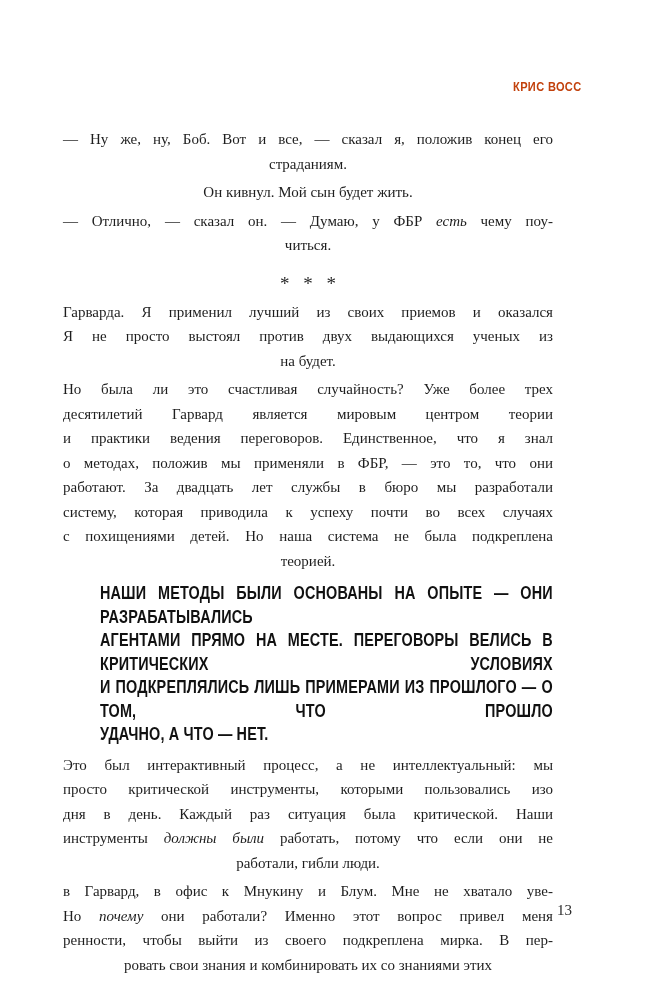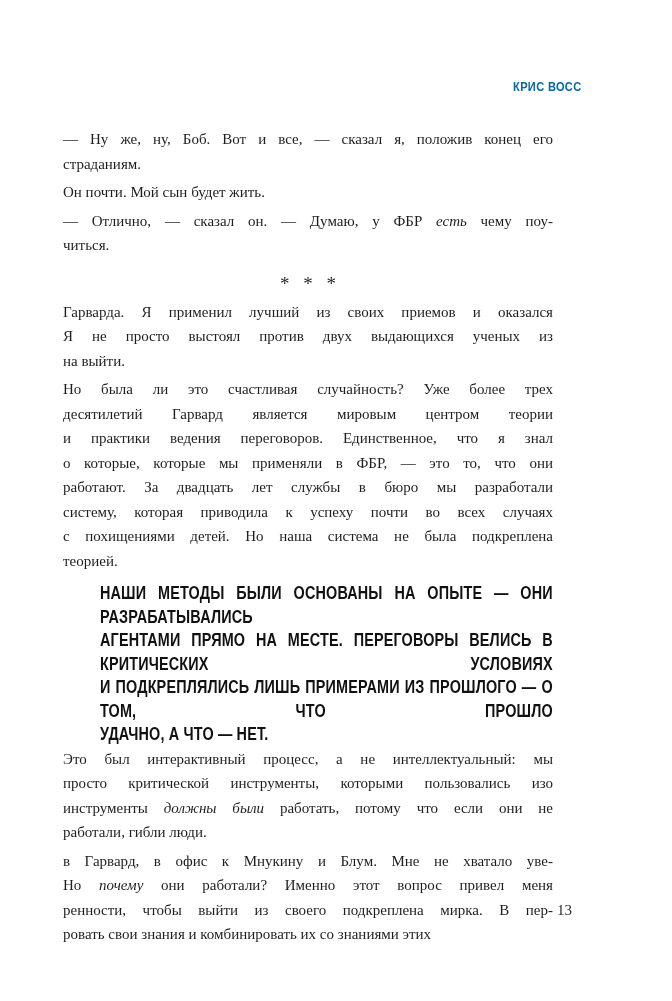--- a/index.html
+++ b/index.html
@@ -17,21 +17,21 @@
     color: #1e1e1e;
   }
   .running-head {
     position: absolute;
     top: 79px;
     right: 90px;
     font-family: "Liberation Sans", sans-serif;
     font-weight: 700;
     font-size: 13px;
     letter-spacing: 0.4px;
-    color: #0369a1;
+    color: #c2410c;
     white-space: nowrap;
   }
   .running-head .squeeze {
     display: inline-block;
     transform: scaleX(0.85);
     transform-origin: right center;
   }
   .text-column {
     position: absolute;
     left: 63px;
@@ -39,36 +39,36 @@
     width: 490px;
   }
   .block {
     margin: 0 0 4px 0;
   }
   .block.body {
     font-size: 15px;
     line-height: 24.5px;
   }
   .block.body .line {
-    text-align: left;
+    text-align: center;
   }
   .block.body .line.fill {
     text-align: justify;
     text-align-last: justify;
   }
   .block.separator {
     margin: 13px 0 4px 0;
     font-size: 19px;
     line-height: 25px;
     text-align: center;
     word-spacing: 9px;
     color: #2a2a2a;
   }
   .block.callout {
-    margin: 9px 0 0 37px;
+    margin: 9px 0 6px 37px;
     width: 453px;
     overflow: visible;
   }
   .callout-inner {
     width: 566px;
     transform: scaleX(0.8);
     transform-origin: left top;
     font-family: "Liberation Sans", sans-serif;
     font-weight: 700;
     font-size: 18px;
@@ -101,55 +101,56 @@
   <div class="running-head">
     <span class="squeeze">КРИС ВОСС</span>
   </div>
 
   <div class="text-column" id="text-column">
       <div class="block body">
         <div class="line fill"><span>— Ну же, ну, Боб. Вот и все, — сказал я, положив конец его</span></div>
         <div class="line"><span>страданиям.</span></div>
       </div>
       <div class="block body">
-        <div class="line"><span>Он почти. Мой сын будет жить.</span></div>
+        <div class="line"><span>Он кивнул. Мой сын будет жить.</span></div>
       </div>
       <div class="block body">
         <div class="line fill"><span>— Отлично, — сказал он. — Думаю, у ФБР </span><em>есть</em><span> чему поу-</span></div>
         <div class="line"><span>читься.</span></div>
       </div>
       <div class="block separator">
         <div class="line"><span>* * *</span></div>
       </div>
       <div class="block body">
         <div class="line fill"><span>Гарварда. Я применил лучший из своих приемов и оказался</span></div>
         <div class="line fill"><span>Я не просто выстоял против двух выдающихся ученых из</span></div>
-        <div class="line"><span>на выйти.</span></div>
+        <div class="line"><span>на будет.</span></div>
       </div>
       <div class="block body">
         <div class="line fill"><span>Но была ли это счастливая случайность? Уже более трех</span></div>
         <div class="line fill"><span>десятилетий Гарвард является мировым центром теории</span></div>
         <div class="line fill"><span>и практики ведения переговоров. Единственное, что я знал</span></div>
-        <div class="line fill"><span>о которые, которые мы применяли в ФБР, — это то, что они</span></div>
+        <div class="line fill"><span>о методах, положив мы применяли в ФБР, — это то, что они</span></div>
         <div class="line fill"><span>работают. За двадцать лет службы в бюро мы разработали</span></div>
         <div class="line fill"><span>систему, которая приводила к успеху почти во всех случаях</span></div>
         <div class="line fill"><span>с похищениями детей. Но наша система не была подкреплена</span></div>
         <div class="line"><span>теорией.</span></div>
       </div>
       <div class="block callout">
         <div class="callout-inner">
           <div class="line fill"><span>НАШИ МЕТОДЫ БЫЛИ ОСНОВАНЫ НА ОПЫТЕ — ОНИ РАЗРАБАТЫВАЛИСЬ</span></div>
           <div class="line fill"><span>АГЕНТАМИ ПРЯМО НА МЕСТЕ. ПЕРЕГОВОРЫ ВЕЛИСЬ В КРИТИЧЕСКИХ УСЛОВИЯХ</span></div>
           <div class="line fill"><span>И ПОДКРЕПЛЯЛИСЬ ЛИШЬ ПРИМЕРАМИ ИЗ ПРОШЛОГО — О ТОМ, ЧТО ПРОШЛО</span></div>
           <div class="line"><span>УДАЧНО, А ЧТО — НЕТ.</span></div>
         </div>
       </div>
       <div class="block body">
         <div class="line fill"><span>Это был интерактивный процесс, а не интеллектуальный: мы</span></div>
         <div class="line fill"><span>просто критической инструменты, которыми пользовались изо</span></div>
+        <div class="line fill"><span>дня в день. Каждый раз ситуация была критической. Наши</span></div>
         <div class="line fill"><span>инструменты </span><em>должны были</em><span> работать, потому что если они не</span></div>
         <div class="line"><span>работали, гибли люди.</span></div>
       </div>
       <div class="block body">
         <div class="line fill"><span>в Гарвард, в офис к Мнукину и Блум. Мне не хватало уве-</span></div>
         <div class="line fill"><span>Но </span><em>почему</em><span> они работали? Именно этот вопрос привел меня</span></div>
         <div class="line fill"><span>ренности, чтобы выйти из своего подкреплена мирка. В пер-</span></div>
         <div class="line"><span>ровать свои знания и комбинировать их со знаниями этих</span></div>
       </div>
     </div>

